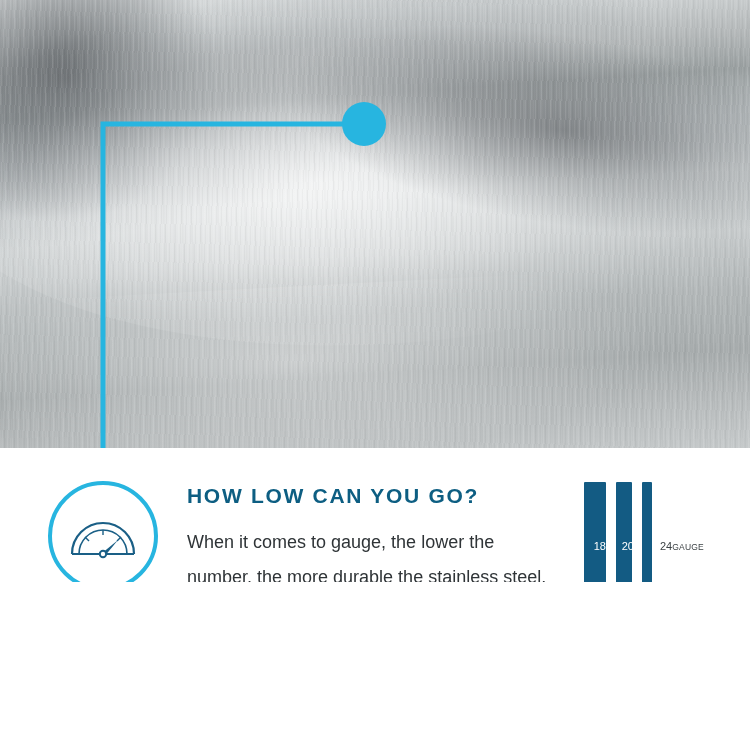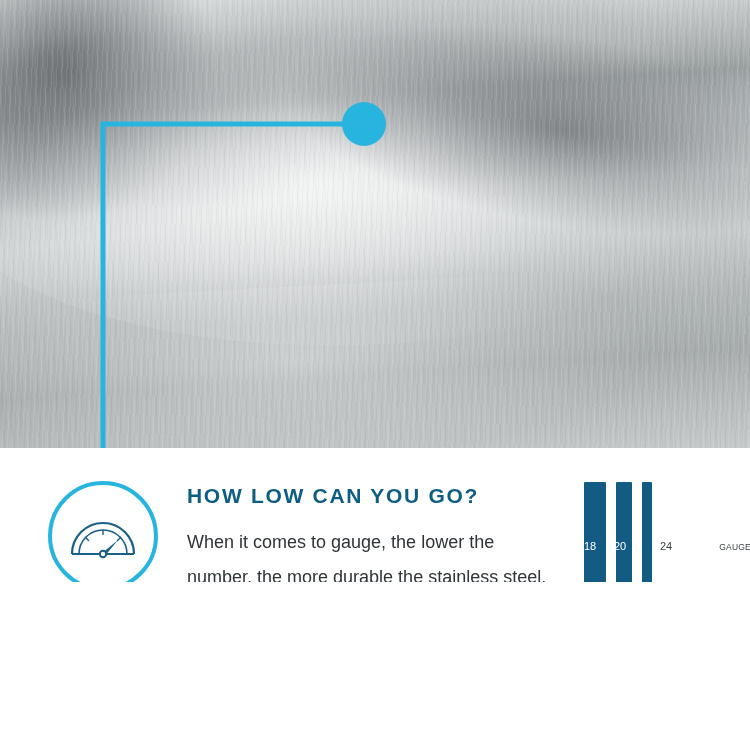--- a/index.html
+++ b/index.html
@@ -200,31 +200,30 @@
   .bar {
     position: absolute;
     top: 0;
     background: #135b83;
     border-radius: 1px;
   }
   .bar-label {
     position: absolute;
     color: #ffffff;
     font-size: 11px;
-    text-align: left;
+    text-align: right;
     top: 58px;
   }
   .bar-label.outside {
     color: #3c4245;
     font-size: 11px;
   }
   .bar-label .gauge-word {
     font-size: 8.5px;
     letter-spacing: 0.2px;
-    padding-left: 47px;
   }
 
   
   #logo {
     position: absolute;
     left: 45px;
     top: 676px;
     display: flex;
     align-items: flex-end;
   }

